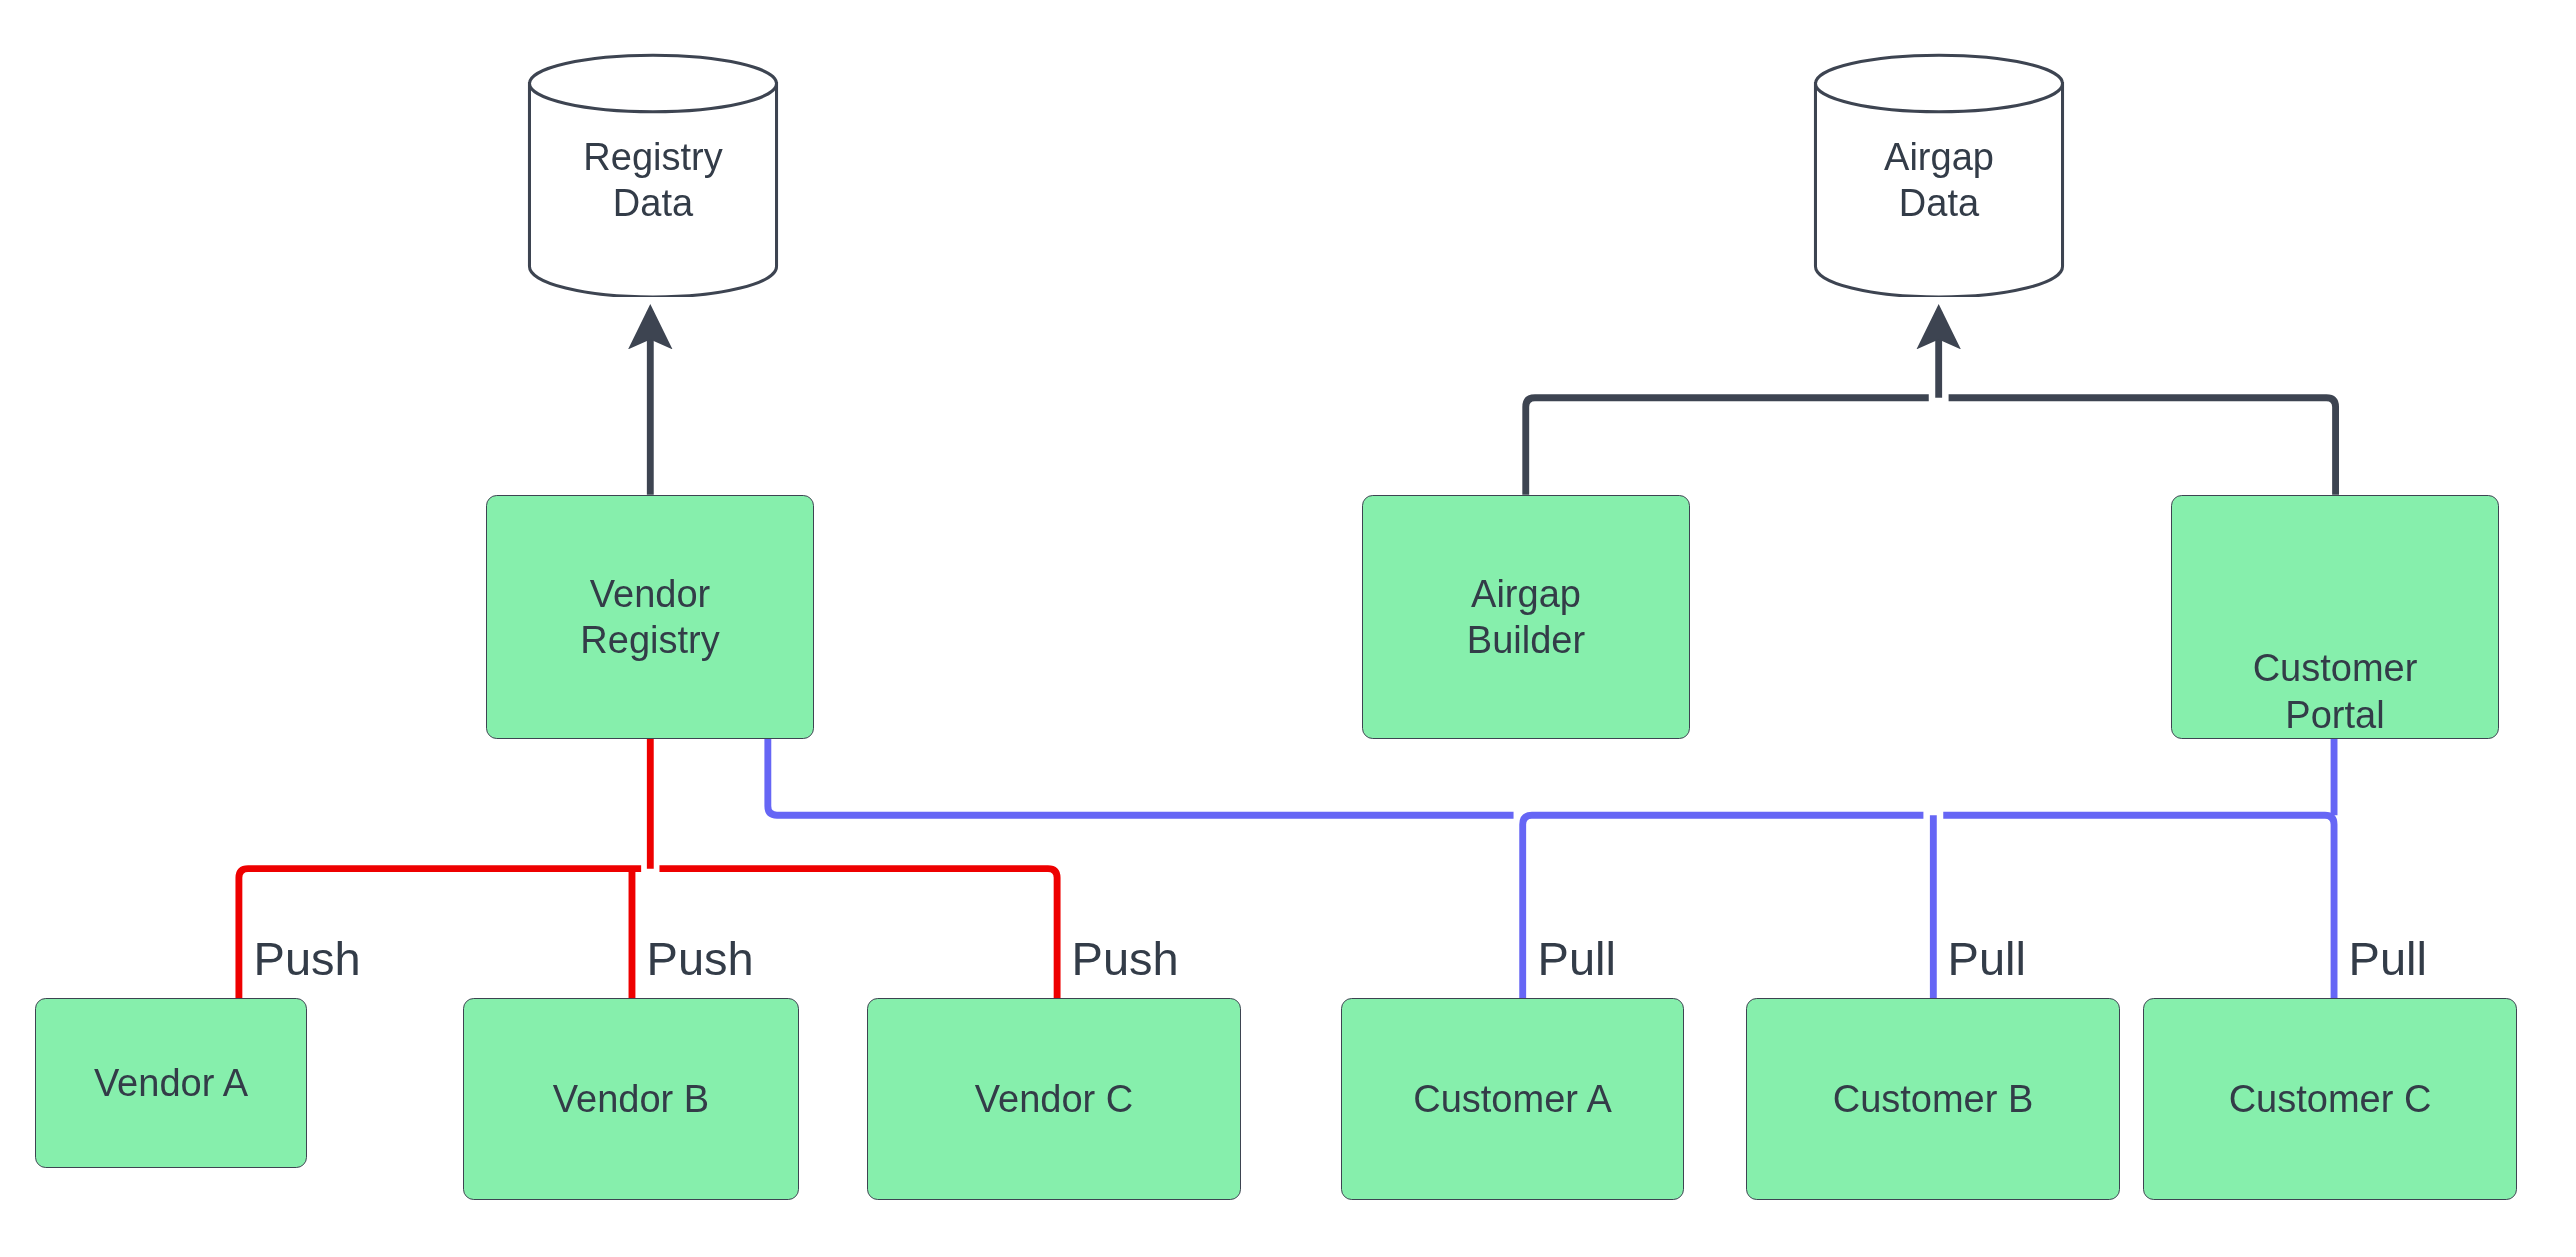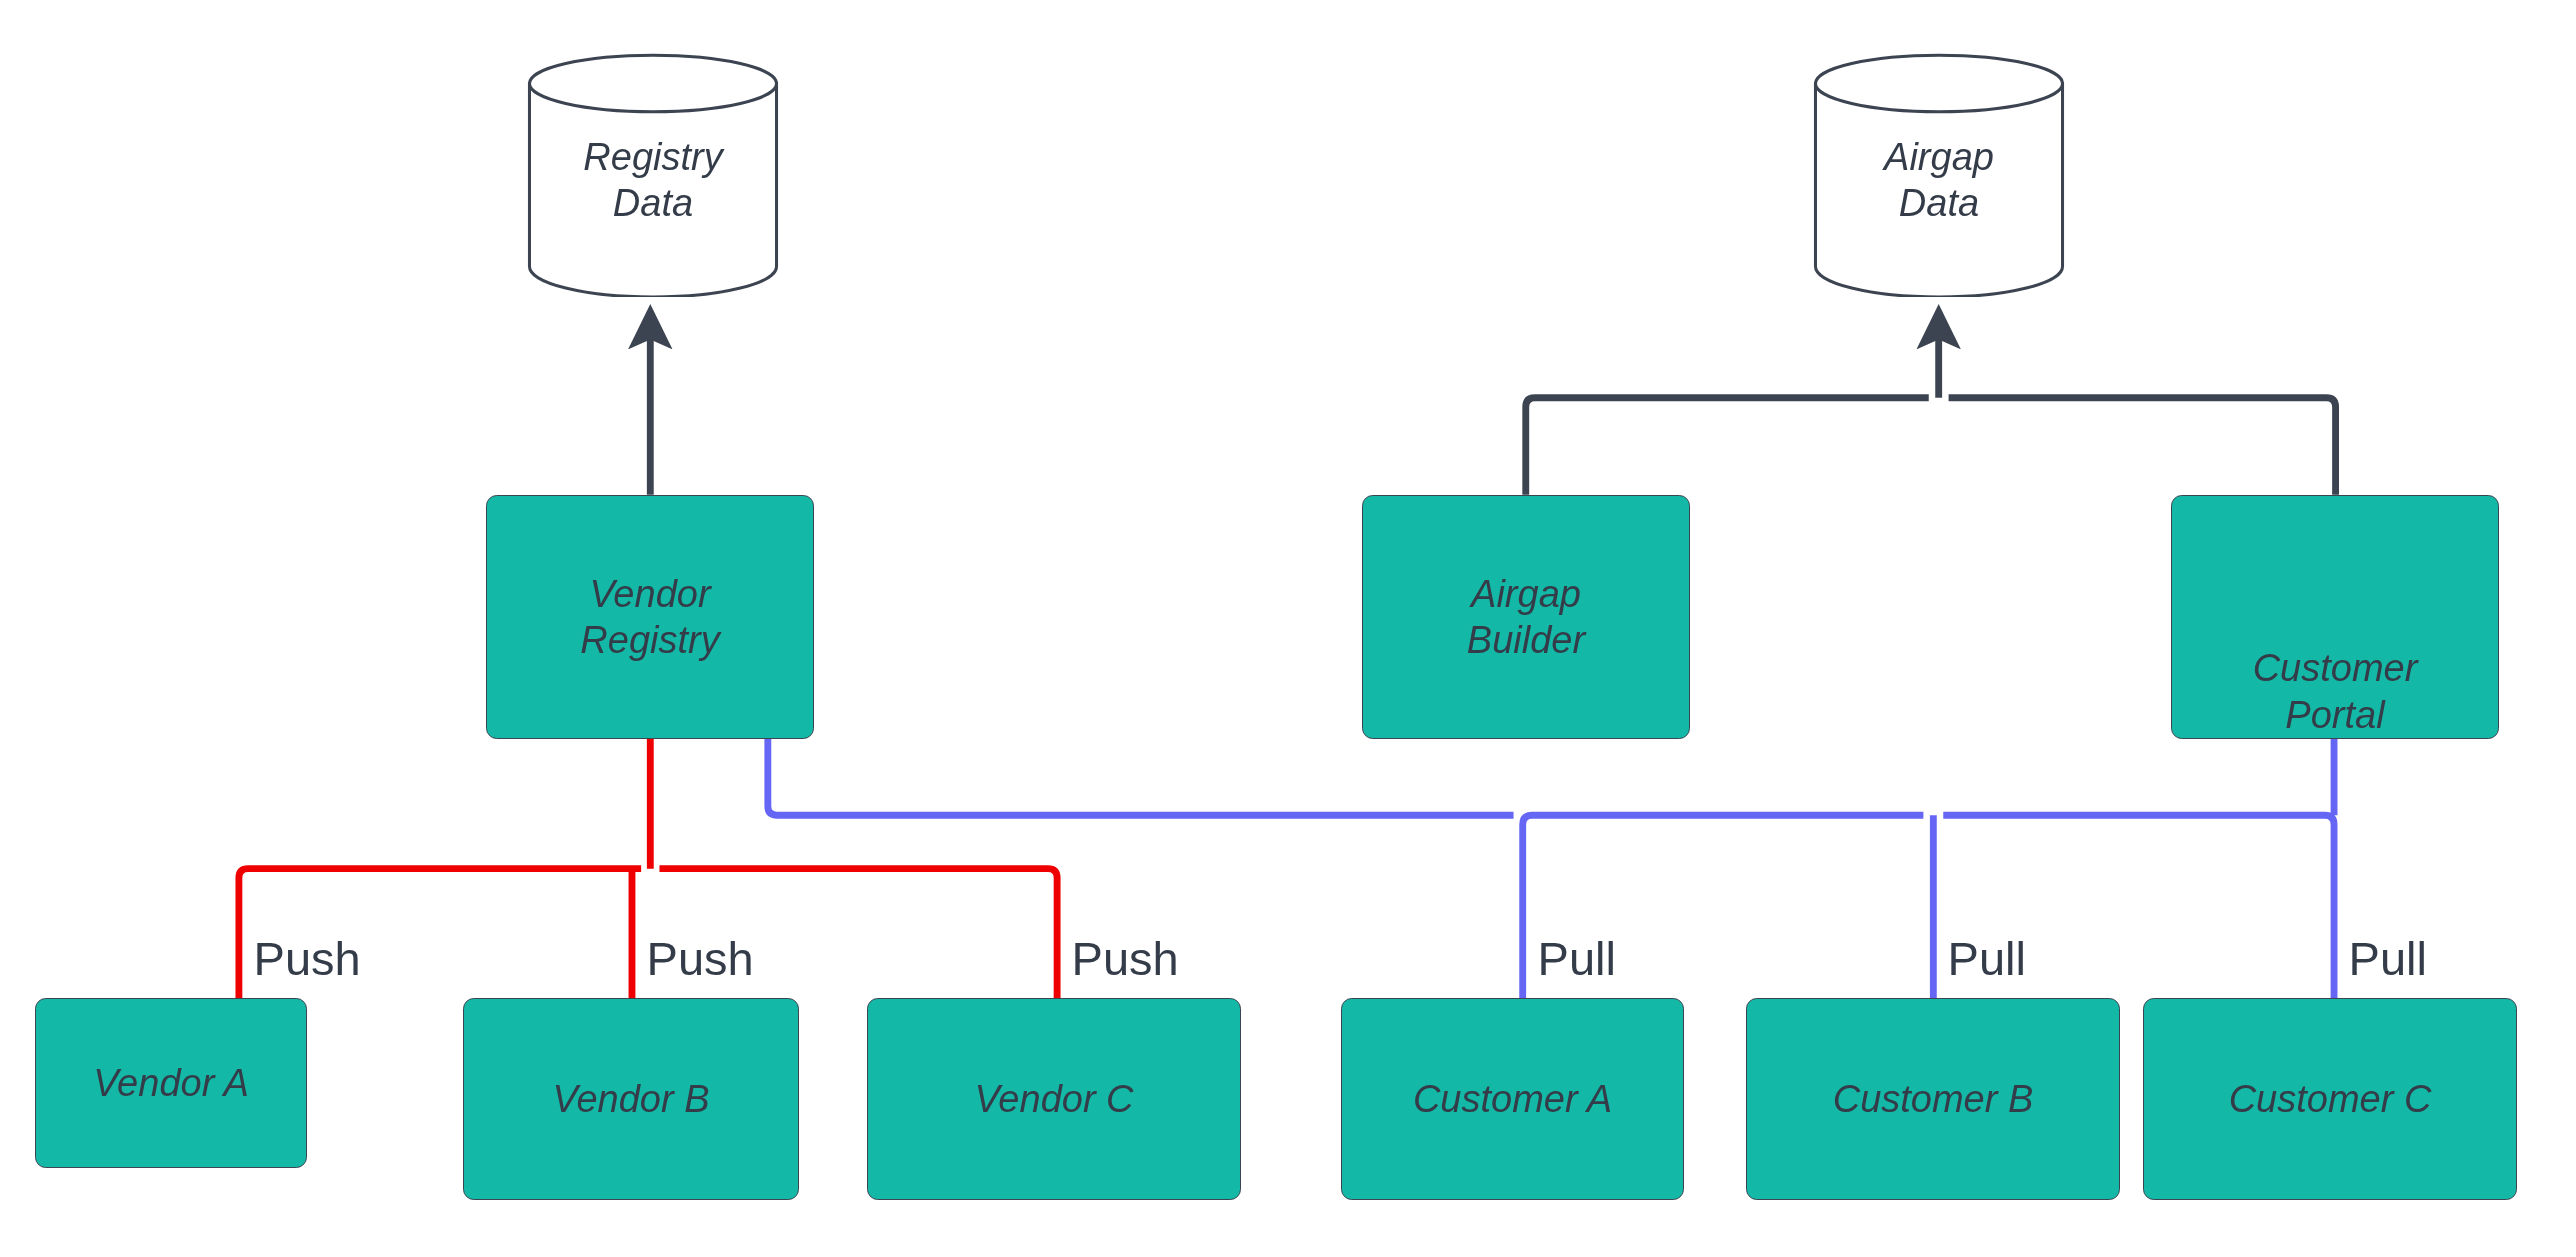--- a/index.html
+++ b/index.html
@@ -27,26 +27,25 @@
   }
   .node {
     position: absolute;
     box-sizing: border-box;
     display: flex;
     align-items: center;
     justify-content: center;
     text-align: center;
     color: #333c48;
     line-height: 1.22;
-    font-style: italic;
   }
   .node-box {
     border: 1.5px solid #3d4451;
     border-radius: 10.7px;
-    background: #14b8a6;
+    background: #86efac;
     font-size: 38px;
   }
   .node-cyl {
     font-size: 38px;
     background: transparent;
     border: none;
   }
   .cyl-svg {
     position: absolute;
     left: 0;

